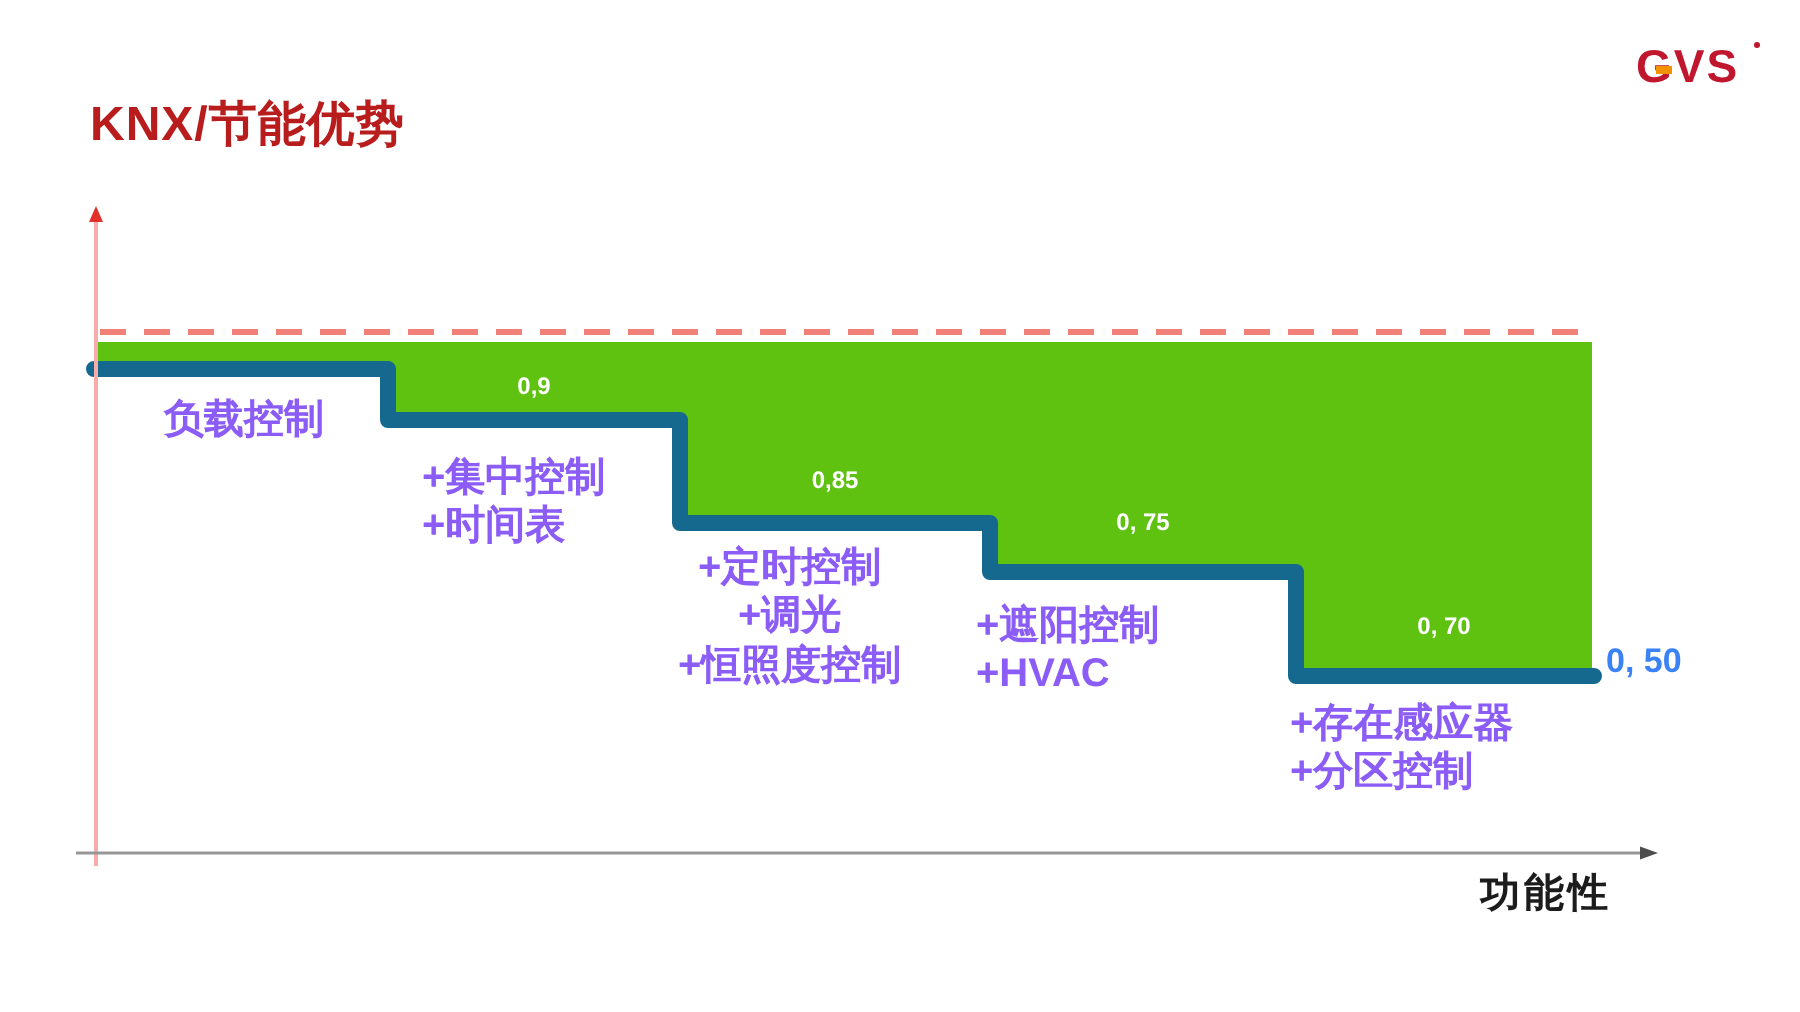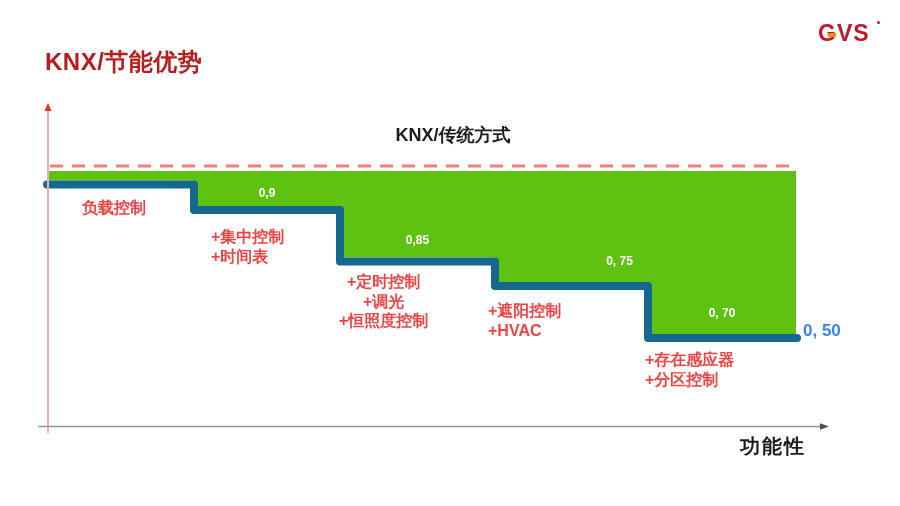--- a/index.html
+++ b/index.html
@@ -36,21 +36,21 @@
 
   #plot{position:absolute;left:0;top:0;width:900px;height:506px;}
 
   .labels-layer{position:absolute;left:0;top:0;width:900px;height:506px;pointer-events:none;}
 
   .step-value{
     position:absolute;transform:translate(-50%,-50%);
     color:#ffffff;font-size:12px;font-weight:bold;white-space:nowrap;
   }
   .step-annot{
-    position:absolute;color:#ef4444;font-size:16px;font-weight:600;
+    position:absolute;color:#8b5cf6;font-size:20px;font-weight:600;
     line-height:1.22;white-space:nowrap;
   }
   .final-value{
     position:absolute;left:803px;top:321px;
     color:#3b82f6;font-size:17px;font-weight:600;white-space:nowrap;
   }
   .banner-note{
     position:absolute;right:117px;top:187px;
     color:#ffffff;font-size:15px;font-weight:bold;white-space:nowrap;
   }
@@ -61,21 +61,20 @@
 <div id="slide">
 
   <div class="page-title">KNX/节能优势</div>
 
   <div class="logo">
     <span class="word">GVS</span>
     <span class="gbar"></span>
     <span class="rmark"></span>
   </div>
 
-  <div class="chart-title">KNX/传统方式</div>
 
   <svg id="plot" viewBox="0 0 900 506" xmlns="http://www.w3.org/2000/svg">
       <polygon points="48,171 796,171 796,334 648,334 648,282 495,282 495,257.5 340,257.5 340,206 194,206 194,180.5 48,180.5" fill="#5fc110"></polygon>
       <line x1="50" y1="166" x2="795" y2="166" stroke="#f18079" stroke-width="3" stroke-dasharray="13 9"></line>
       <polyline points="47,184.5 194,184.5 194,210 340,210 340,261.5 495,261.5 495,286 648,286 648,338 797,338" fill="none" stroke="#15698f" stroke-width="8" stroke-linecap="round" stroke-linejoin="round"></polyline>
       <line x1="48" y1="107" x2="48" y2="433" stroke="#f6ada9" stroke-width="2"></line>
       <polygon points="48,103 44.5,111 51.5,111" fill="#e2312a"></polygon>
       <line x1="38" y1="426.5" x2="821" y2="426.5" stroke="#969696" stroke-width="1.6"></line>
       <polygon points="829,426.5 820,423.3 820,429.7" fill="#4d4d4d"></polygon>
     </svg>
@@ -90,21 +89,21 @@
       <div class="step-annot" style="left: 188px; top: 227px; margin-left: 23px;">
         <div>+集中控制</div>
         <div>+时间表</div>
       </div>
       <div class="step-value" style="left: 417.5px; top: 239.5px;">0,85</div>
       <div class="step-annot" style="left: 339px; top: 272px; text-align: center;">
         <div>+定时控制</div>
         <div>+调光</div>
         <div>+恒照度控制</div>
       </div>
-      <div class="step-value" style="left: 571.5px; top: 261px; margin-left: 48px;">0, 75</div>
+      <div class="step-value" style="left: 571.5px; top: 261px;">0, 75</div>
       <div class="step-annot" style="left: 488px; top: 301px;">
         <div>+遮阳控制</div>
         <div>+HVAC</div>
       </div>
       <div class="step-value" style="left: 722px; top: 313px;">0, 70</div>
       <div class="step-annot" style="left: 645px; top: 350px;">
         <div>+存在感应器</div>
         <div>+分区控制</div>
       </div>
     </div>

